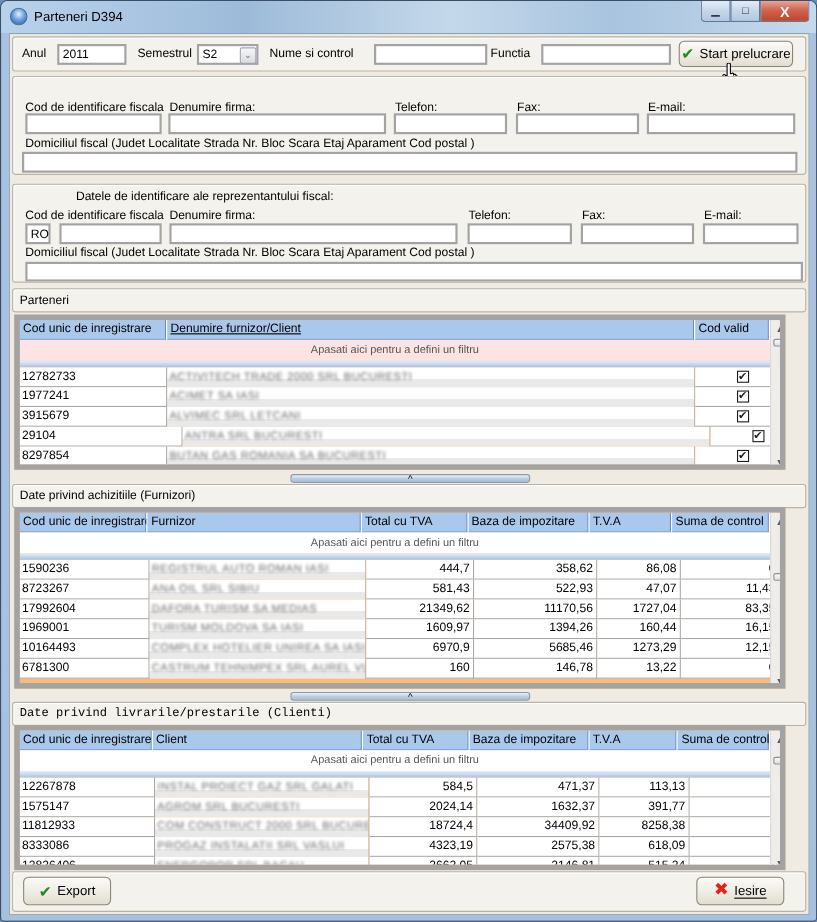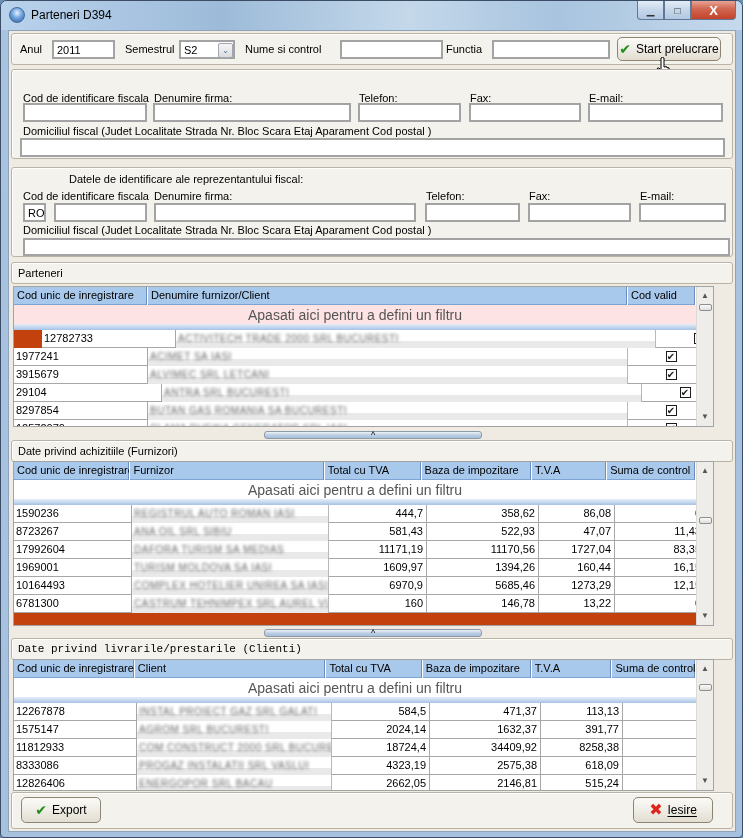--- a/index.html
+++ b/index.html
@@ -59,32 +59,32 @@
   }
   .check-green { color: #1f8d19; font-weight: bold; font-size: 14px; line-height: 1; }
   .x-red { color: #e0231b; font-weight: bold; font-size: 16px; line-height: 1; }
   .cursor-hand {
     position: absolute; left: 655px; top: 55px; width: 16px; height: 28px;
   }
   .section-title { position: absolute; font-size: 11px; }
 
   
   .grid {
-    position: absolute; background: #c2410c; border: 1px solid #a3a3a3; overflow: hidden;
+    position: absolute; background: #fdba74; border: 5px solid #a3a3a3; overflow: hidden;
   }
   .grid-header {
     position: absolute; left: 0; top: 0; height: 18px; background: #a8c8ec;
     border-bottom: 1px solid #7ea4d4; display: flex;
   }
   .gh-cell {
     height: 18px; padding: 2px 3px; border-right: 1px solid #fff; font-size: 11px;
     white-space: nowrap; overflow: hidden; box-shadow: inset -1px 0 0 #6c8fc0;
   }
   .filter-row {
-    position: absolute; left: 0; top: 18px; height: 19px; font-size: 14px; color: #555;
+    position: absolute; left: 0; top: 18px; height: 19px; font-size: 10px; color: #555;
     display: flex; align-items: center; justify-content: center; cursor: pointer;
   }
   .filter-row.pink { background: #fde3e3; }
   .filter-row.white { background: #fff; }
   .filter-sep { position: absolute; left: 0; height: 6px; background: linear-gradient(180deg, #e6eef9, #a7c2e5); }
   .rows { position: absolute; left: 0; }
   .row { display: flex; height: 18px; }
   .cell {
     height: 18px; border-right: 1px solid #a7a7a7; border-bottom: 1px solid #a7a7a7;
     padding: 2px 2px; font-size: 11px; white-space: nowrap; overflow: hidden; background: #fff;
@@ -186,28 +186,28 @@
       <span class="lbl" style="left:11px;top:56px;">Domiciliul fiscal (Judet Localitate Strada Nr. Bloc Scara Etaj Aparament Cod postal )</span>
       <input class="inp" style="left: 11px; top: 70px; width: 707px; height: 18px;" value="">
     </div>
 
     <div class="panel" style="left:2px;top:231px;width:722px;height:22px;">
       <span class="section-title" style="left:6px;top:4px;">Parteneri</span>
     </div>
     <div class="grid" style="left:4px;top:255px;width:701px;height:141px;">
       <div class="grid-header" style="width:682px;">
         <div class="gh-cell" style="width:134px;">Cod unic de inregistrare</div>
-        <div class="gh-cell" style="width:480px;">Denumire furnizor/Client</div>
+        <div class="gh-cell" style="width:480px;text-decoration:underline;">Denumire furnizor/Client</div>
         <div class="gh-cell" style="width:68px;">Cod valid</div>
       </div>
       <div class="filter-row pink" style="width:682px;">Apasati aici pentru a defini un filtru</div>
       <div class="filter-sep" style="top:37px;width:682px;"></div>
       <div class="rows" style="top:43px;">
         <div class="row">
-          <div class="cell" style="width:134px;margin-left:28px;">12782733</div>
+          <div class="cell" style="width:134px;">12782733</div>
           <div class="cell name" style="width:480px;"><span>ACTIVITECH TRADE 2000 SRL BUCURESTI</span></div>
           <div class="cell chk" style="width:87px;">
               <div class="chkbox">✔</div>
             </div>
         </div>
         <div class="row">
           <div class="cell" style="width:134px;">1977241</div>
           <div class="cell name" style="width:480px;"><span>ACIMET SA IASI</span></div>
           <div class="cell chk" style="width:87px;">
               <div class="chkbox">✔</div>
@@ -279,21 +279,21 @@
           <div class="cell" style="width:118px;">8723267</div>
           <div class="cell name" style="width:197px;"><span>ANA OIL SRL SIBIU</span></div>
           <div class="cell num" style="width:98px;">581,43</div>
           <div class="cell num" style="width:112px;">522,93</div>
           <div class="cell num" style="width:76px;">47,07</div>
           <div class="cell num" style="width:90px;">11,43</div>
         </div>
         <div class="row">
           <div class="cell" style="width:118px;">17992604</div>
           <div class="cell name" style="width:197px;"><span>DAFORA TURISM SA MEDIAS</span></div>
-          <div class="cell num" style="width:98px;">11171,19</div>
+          <div class="cell num" style="width:98px;">21349,62</div>
           <div class="cell num" style="width:112px;">11170,56</div>
           <div class="cell num" style="width:76px;">1727,04</div>
           <div class="cell num" style="width:90px;">83,35</div>
         </div>
         <div class="row">
           <div class="cell" style="width:118px;">1969001</div>
           <div class="cell name" style="width:197px;"><span>TURISM MOLDOVA SA IASI</span></div>
           <div class="cell num" style="width:98px;">1609,97</div>
           <div class="cell num" style="width:112px;">1394,26</div>
           <div class="cell num" style="width:76px;">160,44</div>

